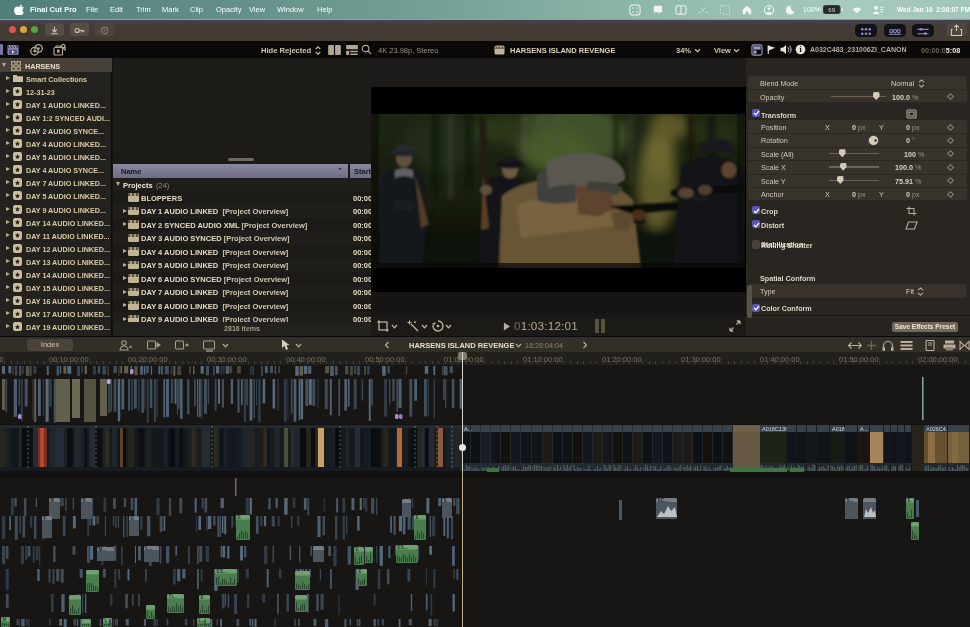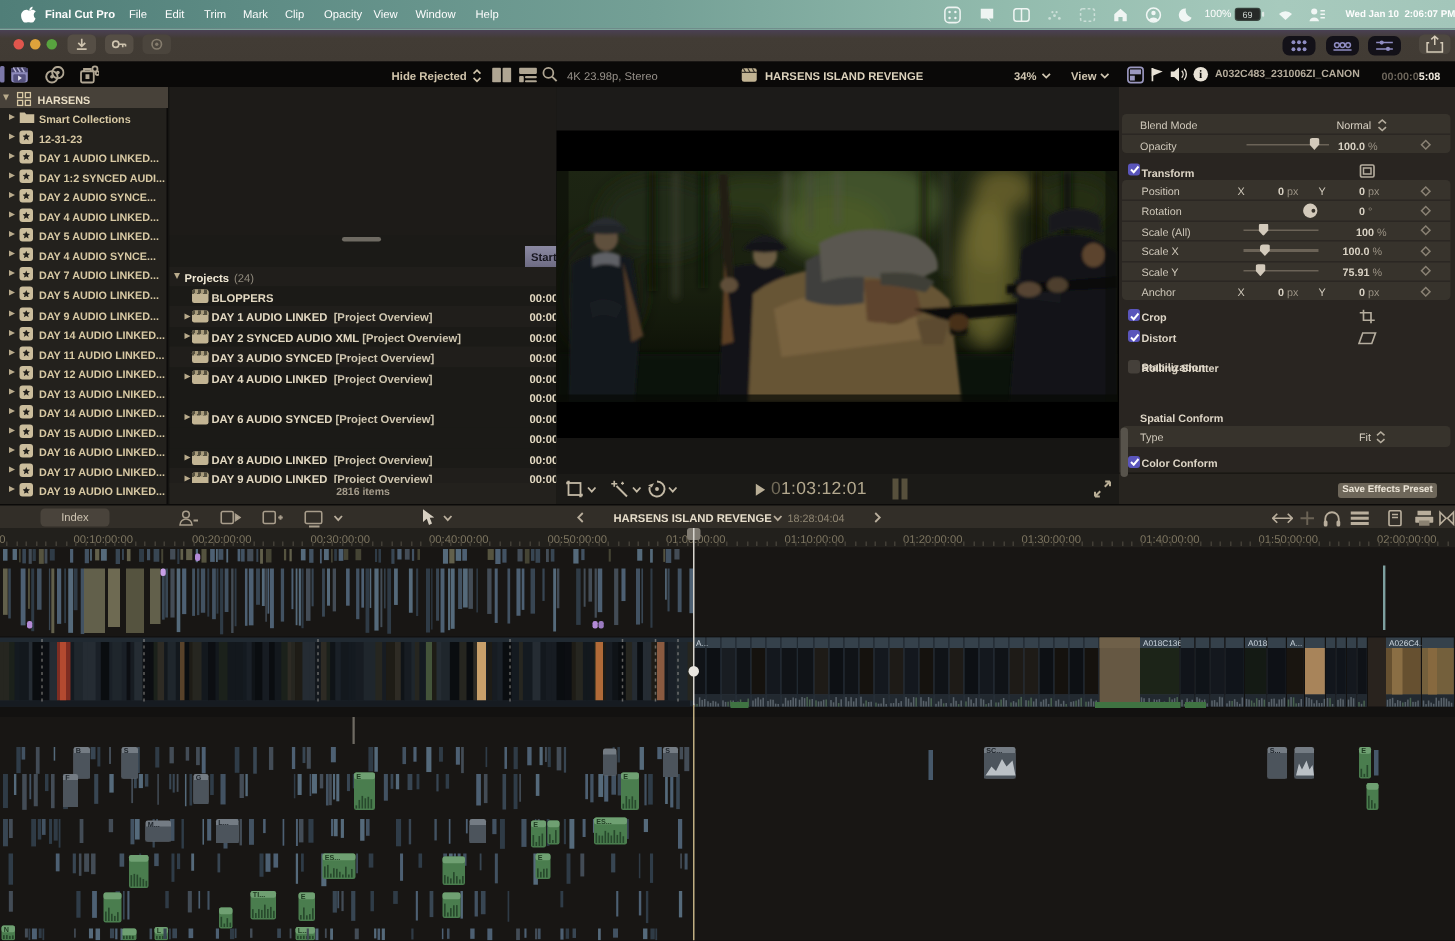--- a/index.html
+++ b/index.html
@@ -353,20 +353,24 @@
       </div>
       <div class="srow" style="top:275.5px">
         <span class="tri"></span>
         <span class="kwic"></span>
         <span class="stxt">DAY 19 AUDIO LINKE...</span>
       </div>
     </div>
     <div id="browser" class="abs">
       <div class="abs" style="left:0;top:0;width:258px;height:99px;background:#1d1b18"></div>
       <div class="abs" style="left:115px;top:100px;width:26px;height:3px;border-radius:2px;background:#6e6a62"></div>
+      <div class="abs" style="left:0;top:106px;width:235px;height:13.5px;background:linear-gradient(to bottom,#8b89a2,#6e6c84);color:#17161f;font-size:7.5px;font-weight:bold">
+        <span style="position:absolute;left:8px;top:3px">Name</span>
+        <span style="position:absolute;right:5px;top:3px;font-size:7px">⌃</span>
+      </div>
       <div class="abs" style="left:237px;top:106px;width:21px;height:13.5px;background:linear-gradient(to bottom,#8b89a2,#6e6c84);color:#17161f;font-size:7.5px;font-weight:bold">
         <span style="position:absolute;left:4px;top:3px">Start</span>
       </div>
       <div class="brow" style="top:119.5px;background:#201e1b">
         <span class="btri" style="left:3px;transform:rotate(90deg)"></span>
         <span style="position:absolute;left:10px;top:3px;color:#f0e8d4">Projects</span>
         <span style="position:absolute;left:43px;top:3px;color:#8f897c;font-weight:normal">(24)</span>
       </div>
       <div class="brow" style="top:132.95px;background:#1b1a17">
         <span class="clap" style="left:14.5px"></span>
@@ -389,27 +393,37 @@
         <span class="clap" style="left:14.5px"></span>
         <span style="position:absolute;left:28px;top:3px">DAY 3 AUDIO SYNCED<span style="color:#cfc6b0"> [Project Overview]</span></span>
       </div>
       <div class="abs" style="left:240px;top:176.3px;color:#e3d9c2;font-size:7.5px;font-weight:bold;width:18px;overflow:hidden">00:00:</div>
       <div class="brow" style="top:186.75px;background:#1b1a17">
         <span class="btri" style="left:10px"></span>
         <span class="clap" style="left:14.5px"></span>
         <span style="position:absolute;left:28px;top:3px">DAY 4 AUDIO LINKED<span style="color:#cfc6b0">&nbsp; [Project Overview]</span></span>
       </div>
       <div class="abs" style="left:240px;top:189.75px;color:#e3d9c2;font-size:7.5px;font-weight:bold;width:18px;overflow:hidden">00:00:</div>
+      <div class="brow" style="top:200.2px;background:#201e1b">
+        <span class="btri" style="left:10px"></span>
+        <span class="clap" style="left:14.5px"></span>
+        <span style="position:absolute;left:28px;top:3px">DAY 5 AUDIO LINKED<span style="color:#cfc6b0">&nbsp; [Project Overview]</span></span>
+      </div>
       <div class="abs" style="left:240px;top:203.2px;color:#e3d9c2;font-size:7.5px;font-weight:bold;width:18px;overflow:hidden">00:00:</div>
       <div class="brow" style="top:213.64999999999998px;background:#1b1a17">
         <span class="btri" style="left:10px"></span>
         <span class="clap" style="left:14.5px"></span>
         <span style="position:absolute;left:28px;top:3px">DAY 6 AUDIO SYNCED<span style="color:#cfc6b0"> [Project Overview]</span></span>
       </div>
       <div class="abs" style="left:240px;top:216.64999999999998px;color:#e3d9c2;font-size:7.5px;font-weight:bold;width:18px;overflow:hidden">00:00:</div>
+      <div class="brow" style="top:227.1px;background:#201e1b">
+        <span class="btri" style="left:10px"></span>
+        <span class="clap" style="left:14.5px"></span>
+        <span style="position:absolute;left:28px;top:3px">DAY 7 AUDIO LINKED<span style="color:#cfc6b0">&nbsp; [Project Overview]</span></span>
+      </div>
       <div class="abs" style="left:240px;top:230.1px;color:#e3d9c2;font-size:7.5px;font-weight:bold;width:18px;overflow:hidden">00:00:</div>
       <div class="brow" style="top:240.55px;background:#1b1a17">
         <span class="btri" style="left:10px"></span>
         <span class="clap" style="left:14.5px"></span>
         <span style="position:absolute;left:28px;top:3px">DAY 8 AUDIO LINKED<span style="color:#cfc6b0">&nbsp; [Project Overview]</span></span>
       </div>
       <div class="abs" style="left:240px;top:243.55px;color:#e3d9c2;font-size:7.5px;font-weight:bold;width:18px;overflow:hidden">00:00:</div>
       <div class="brow" style="top:254.0px;background:#201e1b">
         <span class="btri" style="left:10px"></span>
         <span class="clap" style="left:14.5px"></span>

